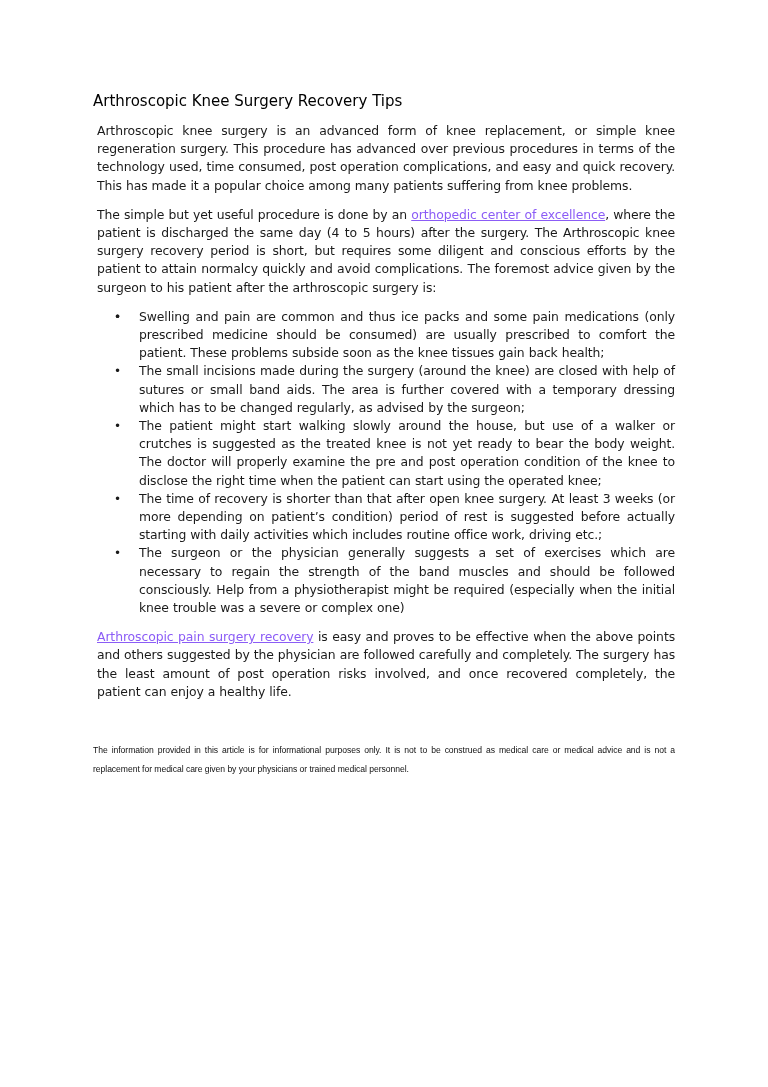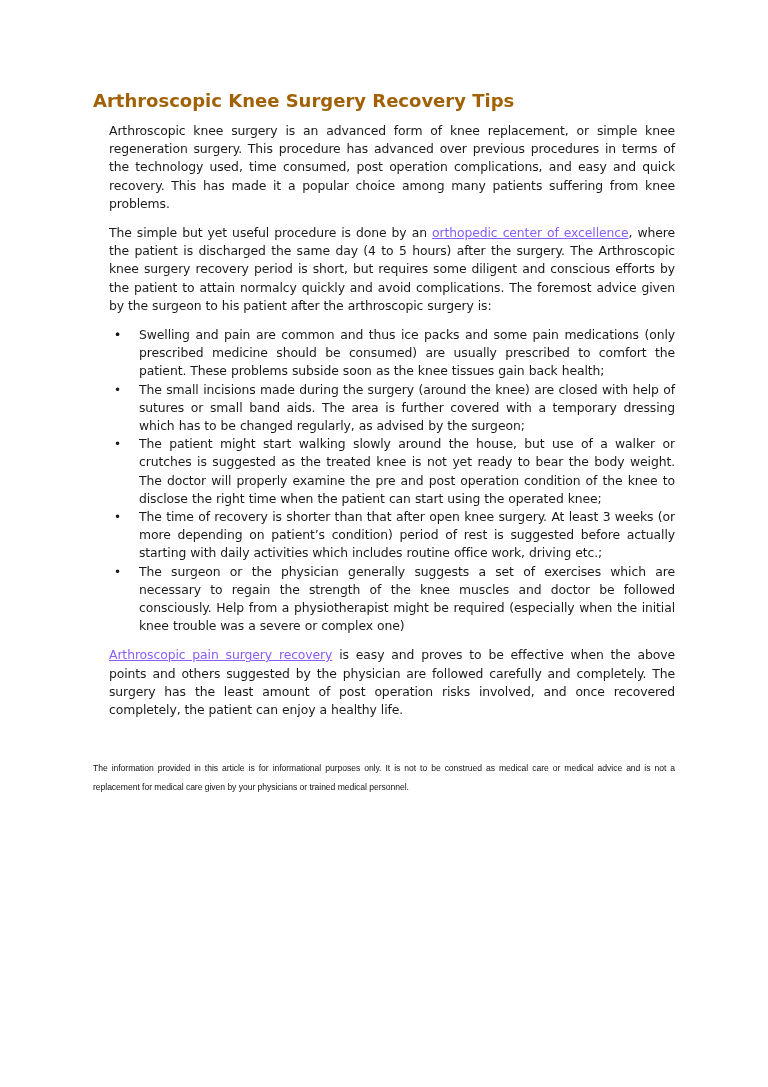--- a/index.html
+++ b/index.html
@@ -16,30 +16,30 @@
       color: #1a1a1a;
     }
     .page {
       position: absolute;
       left: 93px;
       top: 92px;
       width: 582px;
     }
     .title {
       font-family: "DejaVu Sans", sans-serif;
-      font-weight: bold;
-      font-size: 18px;
+      font-weight: normal;
+      font-size: 15px;
       line-height: 18px;
       margin: 0 0 12px 0;
-      color: #a16207;
+      color: #000000;
     }
     p.body {
       font-size: 12.4px;
       line-height: 18.2px;
-      margin: 0 0 11px 16px;
+      margin: 0 0 11px 4px;
       text-align: justify;
       letter-spacing: -0.1px;
       word-spacing: 0.2px;
     }
     a.link {
       color: #8b5cf6;
       text-decoration: underline;
     }
     ul.bullets {
       list-style: none;
@@ -100,21 +100,21 @@
     <li>
       <span class="dot">•</span>
       <span>The patient might start walking slowly around the house, but use of a walker or crutches is suggested as the treated knee is not yet ready to bear the body weight. The doctor will properly examine the pre and post operation condition of the knee to disclose the right time when the patient can start using the operated knee;</span>
     </li>
     <li>
       <span class="dot">•</span>
       <span>The time of recovery is shorter than that after open knee surgery. At least 3 weeks (or more depending on patient’s condition) period of rest is suggested before actually starting with daily activities which includes routine office work, driving etc.;</span>
     </li>
     <li>
       <span class="dot">•</span>
-      <span>The surgeon or the physician generally suggests a set of exercises which are necessary to regain the strength of the knee muscles and doctor be followed consciously. Help from a physiotherapist might be required (especially when the initial knee trouble was a severe or complex one)</span>
+      <span>The surgeon or the physician generally suggests a set of exercises which are necessary to regain the strength of the band muscles and should be followed consciously. Help from a physiotherapist might be required (especially when the initial knee trouble was a severe or complex one)</span>
     </li>
   </ul>
 
   <p class="body">
     <a class="link" href="#">Arthroscopic pain surgery recovery</a><span> is easy and proves to be effective when the above points and others suggested by the physician are followed carefully and completely. The surgery has the least amount of post operation risks involved, and once recovered completely, the patient can enjoy a healthy life.</span>
   </p>
 
   <p class="disclaimer">The information provided in this article is for informational purposes only. It is not to be construed as medical care or medical advice and is not a replacement for medical care given by your physicians or trained medical personnel.</p>
 </div>
 

